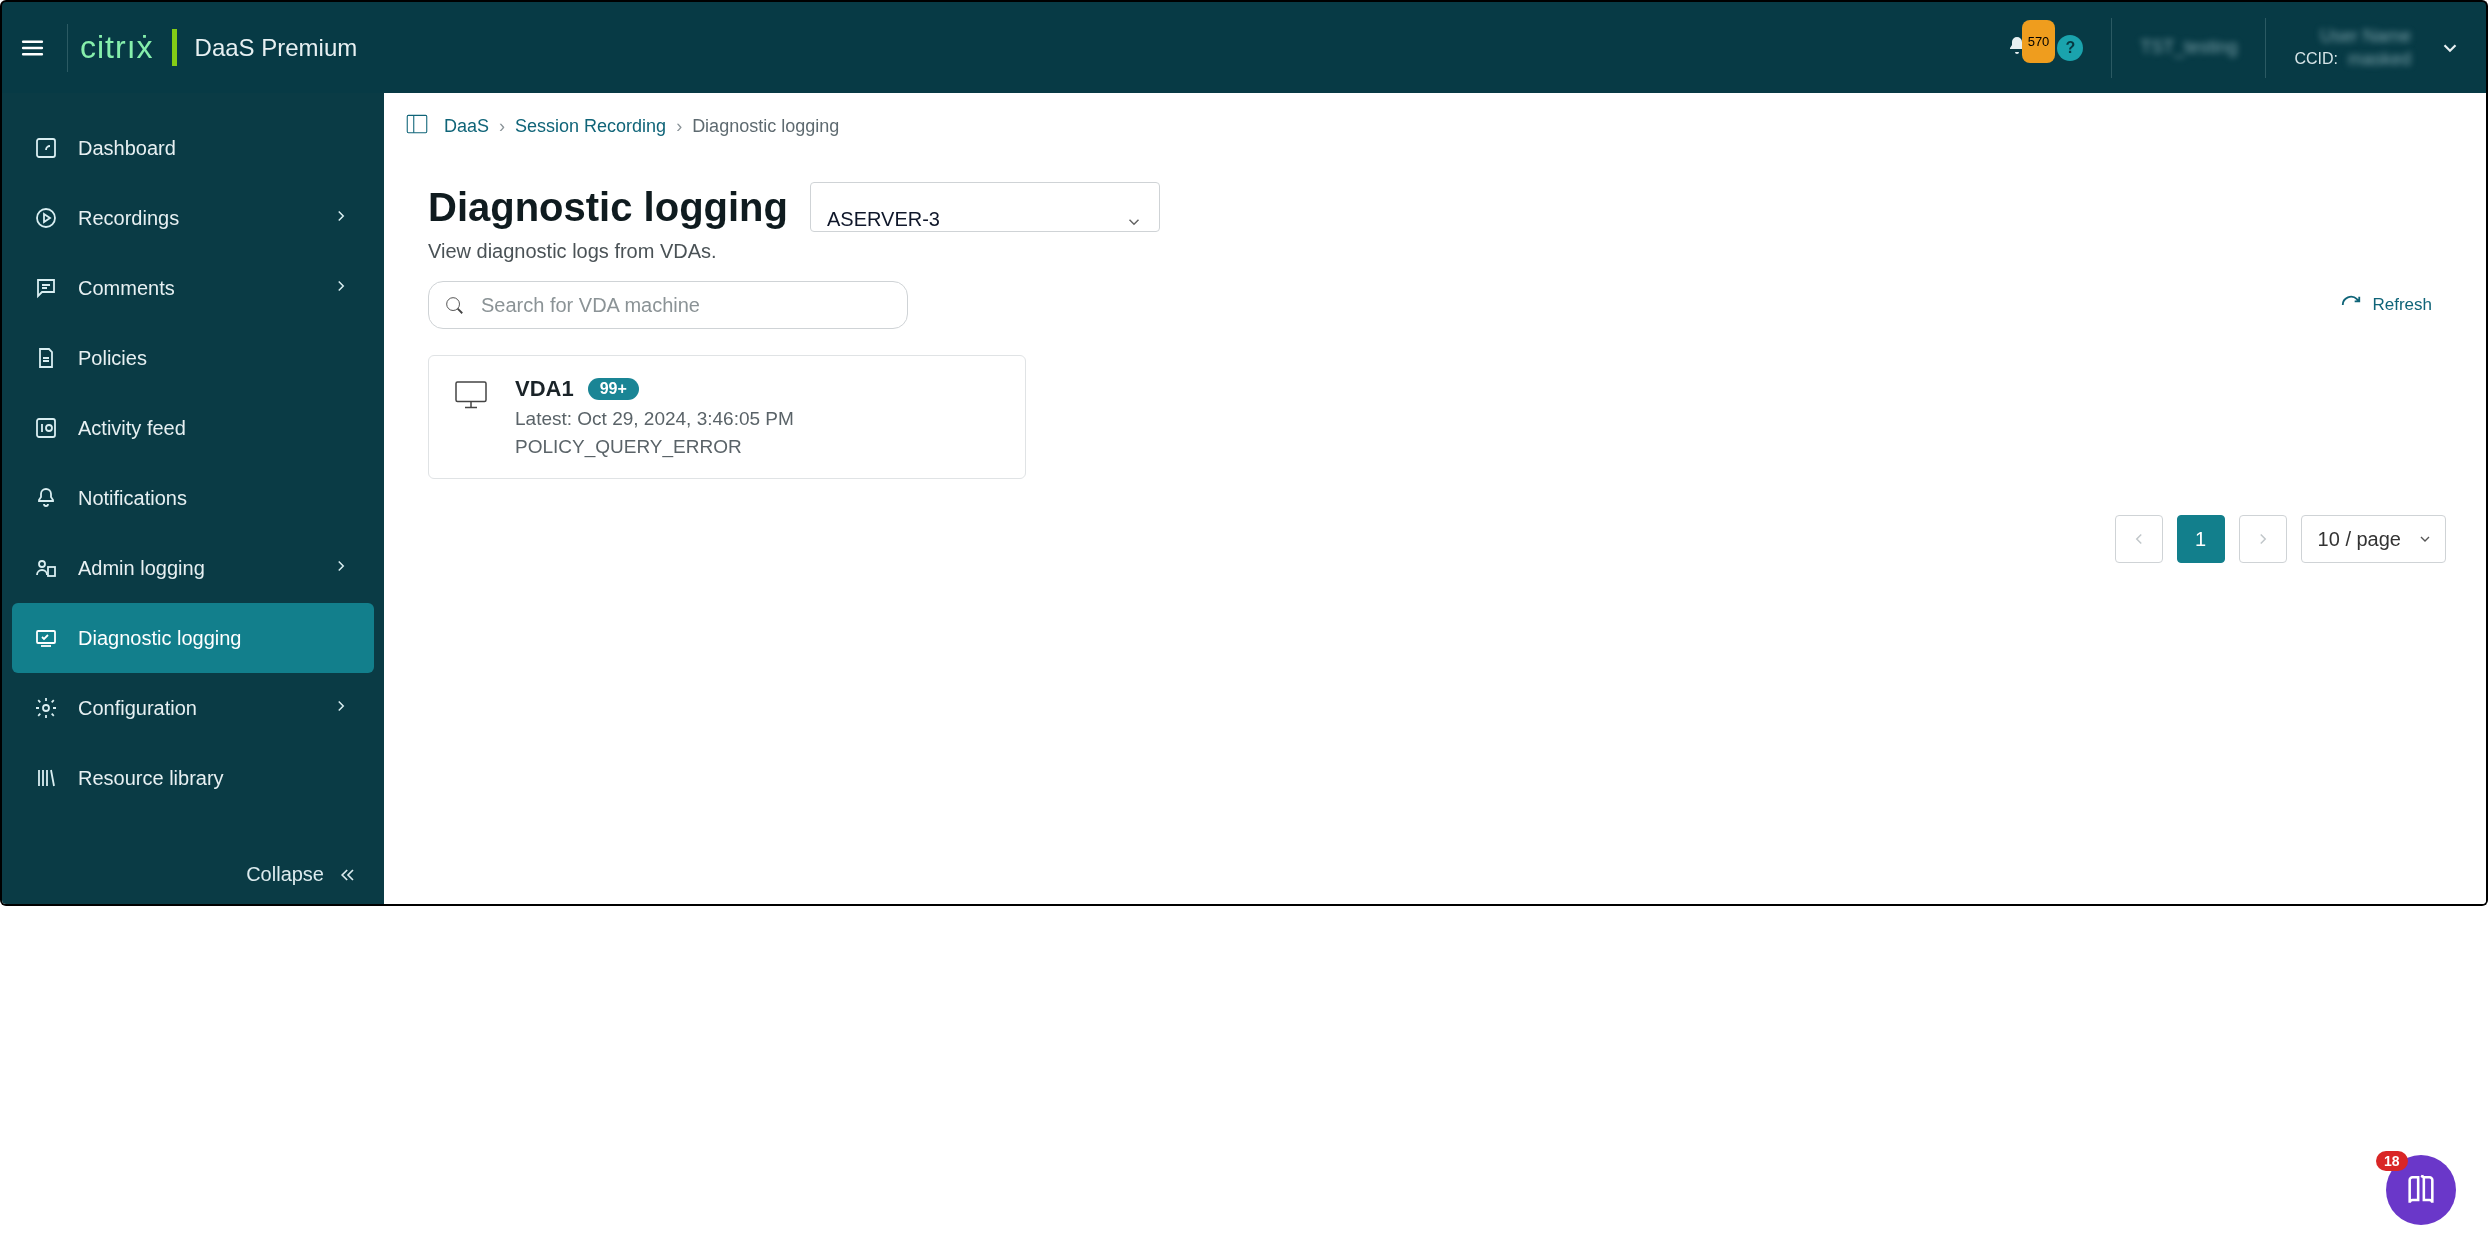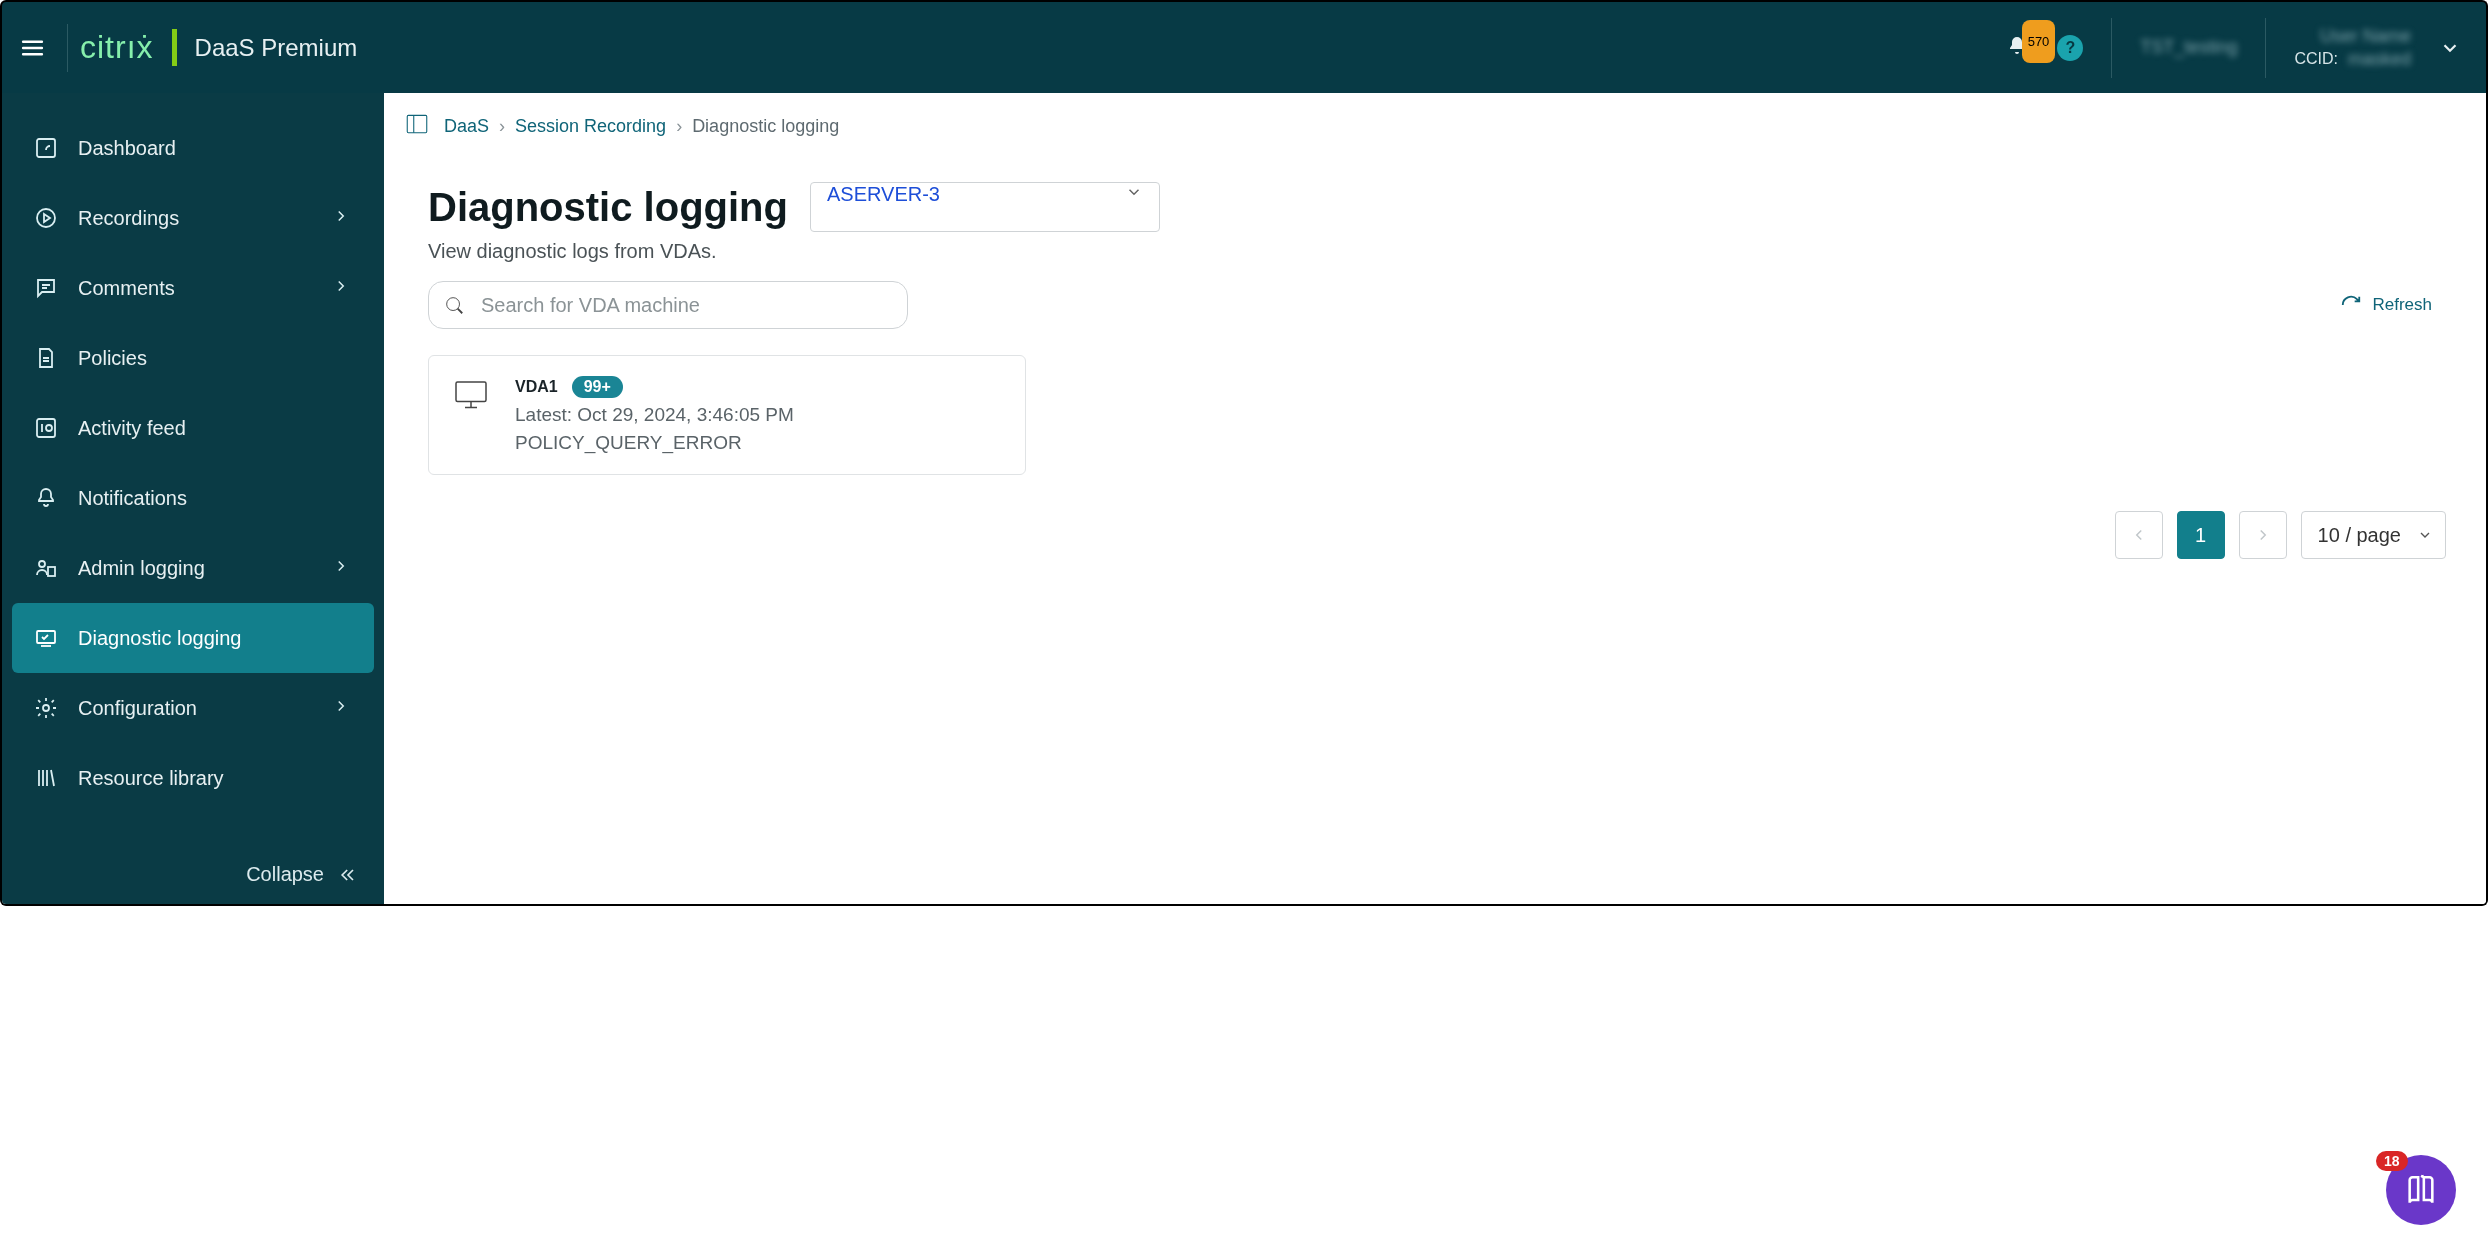--- a/index.html
+++ b/index.html
@@ -55,38 +55,38 @@
   .collapse svg { width:20px; height:20px; stroke:#dcebee; fill:none;}
   
   .main { flex:1; background:#fff; display:flex; flex-direction:column; padding:0;}
   .breadcrumbs { display:flex; align-items:center; gap:14px; padding:18px 30px 10px 20px; font-size:18px; color:#5e6a70;}
   .bc-icon svg{ width:26px; height:26px; stroke:var(--link); fill:none;}
   .crumb-link { color:var(--link); cursor:pointer;}
   .crumb-sep { color:#8a9398; }
   .crumb-current { color:#5e6a70; }
   .title-row { display:flex; align-items:center; gap:22px; padding:30px 30px 4px 44px;}
   .page-title { font-size:40px; font-weight:700; color:#0f1b1f;}
-  .select { height:50px; min-width:350px; border:1px solid var(--border); border-radius:4px; display:flex; align-items:flex-start; justify-content:space-between; padding:0 16px; font-size:20px; color:#1d4ed8; cursor:pointer;}
+  .select { height:50px; min-width:350px; border:1px solid var(--border); border-radius:4px; display:flex; align-items:flex-end; justify-content:space-between; padding:0 16px; font-size:20px; color:#0f172a; cursor:pointer;}
   .select svg { width:18px; height:18px; stroke:#666; fill:none;}
   .subtitle { padding:4px 44px 18px 44px; font-size:20px; color:#4a5256;}
   .toolbar { display:flex; align-items:center; padding:0 44px; gap:20px;}
   .search { height:48px; width:480px; border:1px solid var(--border); border-radius:15px; display:flex; align-items:center; padding:0 14px;}
   .search svg { width:22px; height:22px; stroke:#444; fill:none;}
   .search input { border:none; outline:none; font-size:20px; flex:1; margin-left:14px; color:#333; background:transparent;}
   .search input::placeholder { color:#8b9396;}
   .toolbar-spacer { flex:1; }
   .refresh { display:flex; align-items:center; gap:10px; color:var(--link); font-size:17px; cursor:pointer; padding-right:10px;}
   .refresh svg { width:22px; height:22px; stroke:var(--link); fill:none;}
   
   .cards { padding:26px 44px; display:flex; flex-wrap:wrap; gap:24px;}
   .card { width:598px; border:1px solid var(--border-light); border-radius:6px; padding:20px 24px; display:flex; gap:26px; cursor:pointer;}
   .card .mon svg{ width:36px; height:36px; stroke:#444; fill:none;}
   .card-body { display:flex; flex-direction:column; gap:6px;}
   .card-title-row { display:flex; align-items:center; gap:14px;}
-  .vda-name { font-size:16px; font-weight:600; color:#1a2328;}
+  .vda-name { font-size:22px; font-weight:600; color:#1a2328;}
   .badge { background:var(--badge-teal); color:#fff; border-radius:14px; padding:2px 12px; font-size:16px; font-weight:600;}
   .latest { font-size:19px; color:#5a6368;}
   .errcode { font-size:19px; color:#5a6368;}
   
   .pagination { display:flex; align-items:center; gap:14px; padding:10px 40px 0 0; justify-content:flex-end;}
   .page-btn { width:48px; height:48px; border:1px solid var(--border); border-radius:4px; background:#fff; display:flex; align-items:center; justify-content:center; color:#555; font-size:20px; cursor:pointer;}
   .page-btn.disabled { color:#c1c7ca; cursor:default;}
   .page-btn.active { background:var(--accent-teal); border-color:var(--accent-teal); color:#fff;}
   .page-size { height:48px; border:1px solid var(--border); border-radius:4px; padding:0 44px 0 16px; display:flex; align-items:center; font-size:20px; color:#333; cursor:pointer; position:relative;}
   .page-size svg{ position:absolute; right:12px; width:16px; height:16px; stroke:#555; fill:none;}

